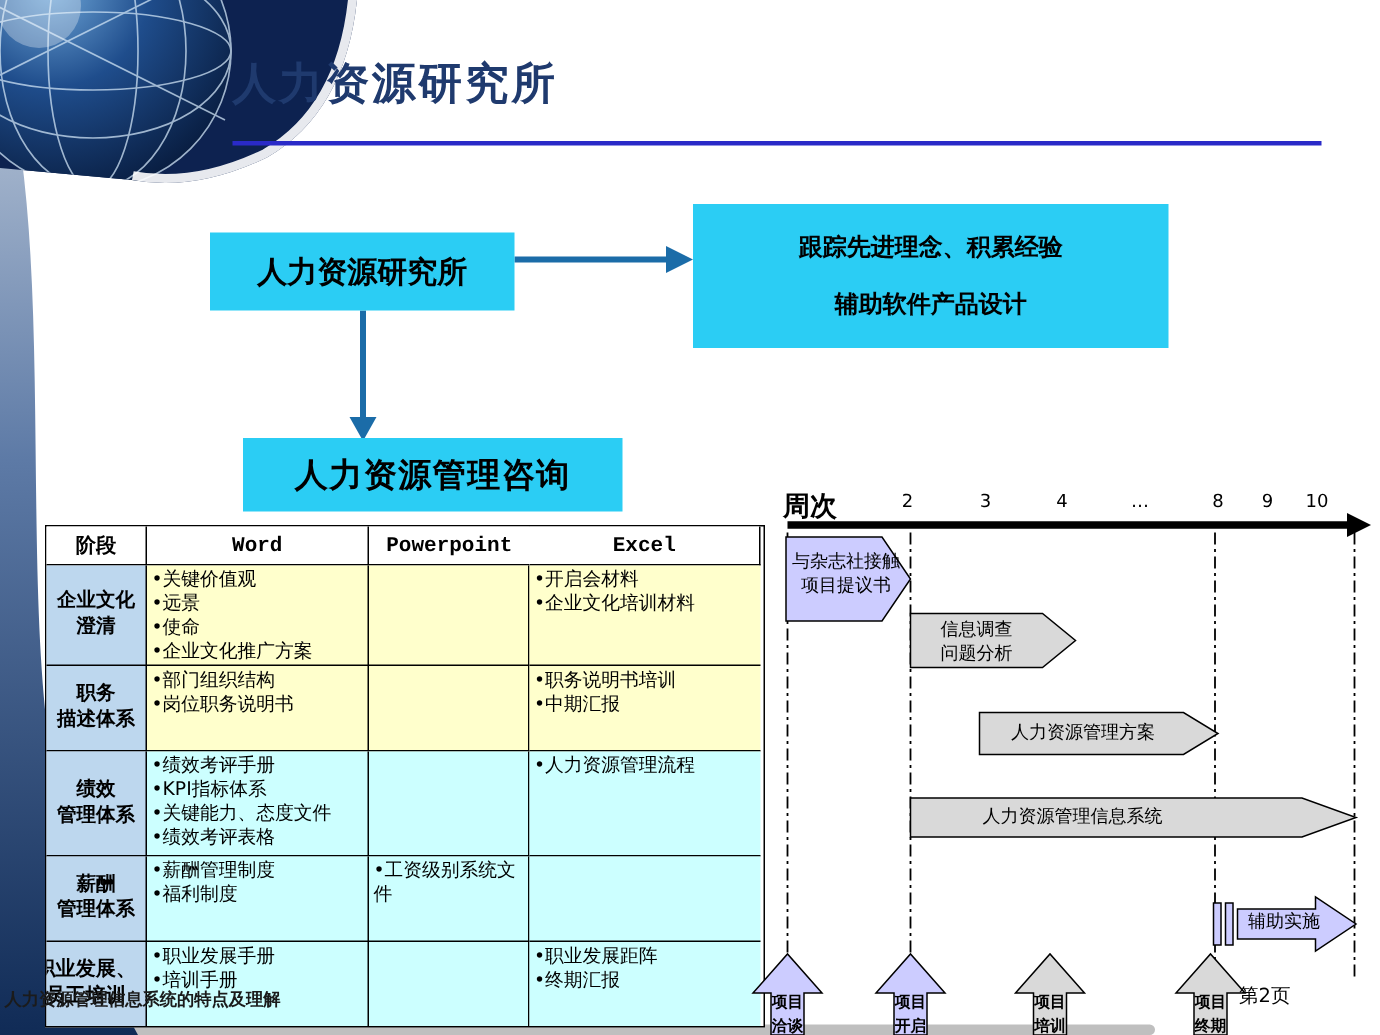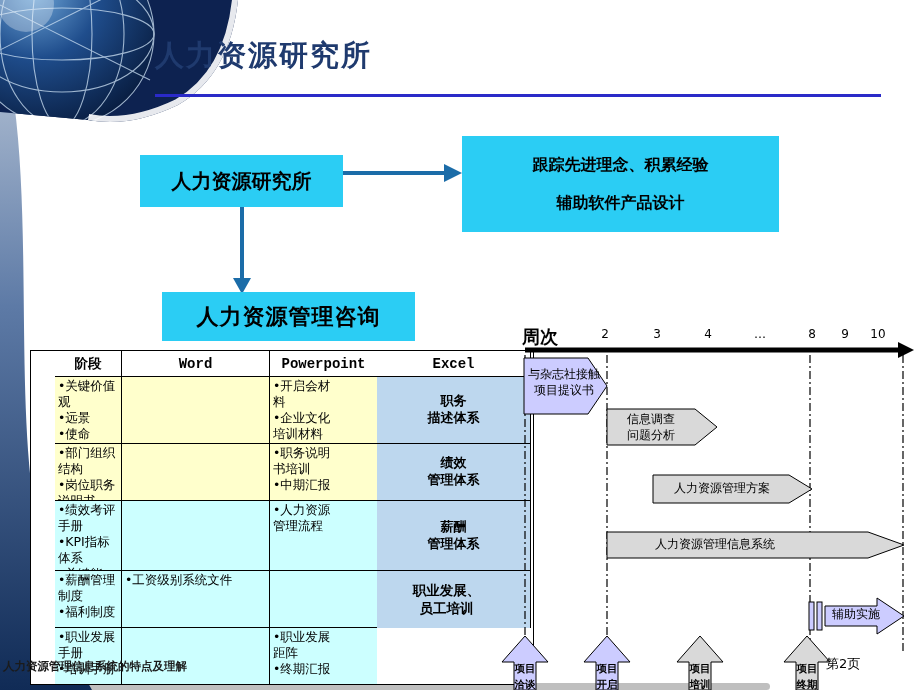--- a/index.html
+++ b/index.html
@@ -25,21 +25,21 @@
        align-items:center;justify-content:center;text-align:center;z-index:6;}
   .box-institute{left:140px;top:155px;width:203px;height:52px;font-size:20px;}
   .box-mission{left:462px;top:136px;width:317px;height:96px;font-size:16px;
                flex-direction:column;justify-content:space-evenly;line-height:1;}
   .box-consulting{left:162px;top:292px;width:253px;height:49px;font-size:22px;letter-spacing:1px;}
 
   
   .dtable{position:absolute;left:30px;top:350px;width:478px;z-index:4;
           display:grid;grid-template-columns:67px 148px 107px 154px;
           grid-template-rows:26px 67px 57px 70px 57px 56px;
-          border:1.5px solid #000;background:#fff;padding-left:24px;}
+          border:1.5px solid #000;background:#fff;}
   .dtable>div{border-right:1px solid #000;border-bottom:1px solid #000;box-sizing:border-box;overflow:hidden;}
   .dtable>div.lastcol{border-right:none;}
   .dtable>div.lastrow{border-bottom:none;}
   .hd{display:flex;align-items:center;justify-content:center;background:#fff;
       font-weight:bold;font-size:13.5px;}
   .hd.en{font-family:"Liberation Mono","DejaVu Sans Mono",monospace;font-size:14px;}
   .stage{display:flex;align-items:center;justify-content:center;text-align:center;
          background:#bdd7ee;font-weight:bold;font-size:13px;line-height:1.3;white-space:pre-line;}
   .stage5{overflow:visible;}
   .stage5 span{display:inline-block;width:96px;margin-left:-14px;font-size:13.5px;white-space:pre-line;}
@@ -126,20 +126,22 @@
     <div>辅助软件产品设计</div>
   </div>
   <div class="box box-consulting">人力资源管理咨询</div>
 
   <div class="dtable">
     <div class="hd">阶段</div>
     <div class="hd en">Word</div>
     <div class="hd en lastcol">Powerpoint</div>
     <div class="hd en">Excel</div>
 
+    <div class="stage">企业文化
+澄清</div>
     <div class="cell yrow">•关键价值观
 •远景
 •使命
 •企业文化推广方案</div>
     <div class="cell yrow"></div>
     <div class="cell yrow ppt lastcol">•开启会材料
 •企业文化培训材料</div>
 
     <div class="stage">职务
 描述体系</div>

